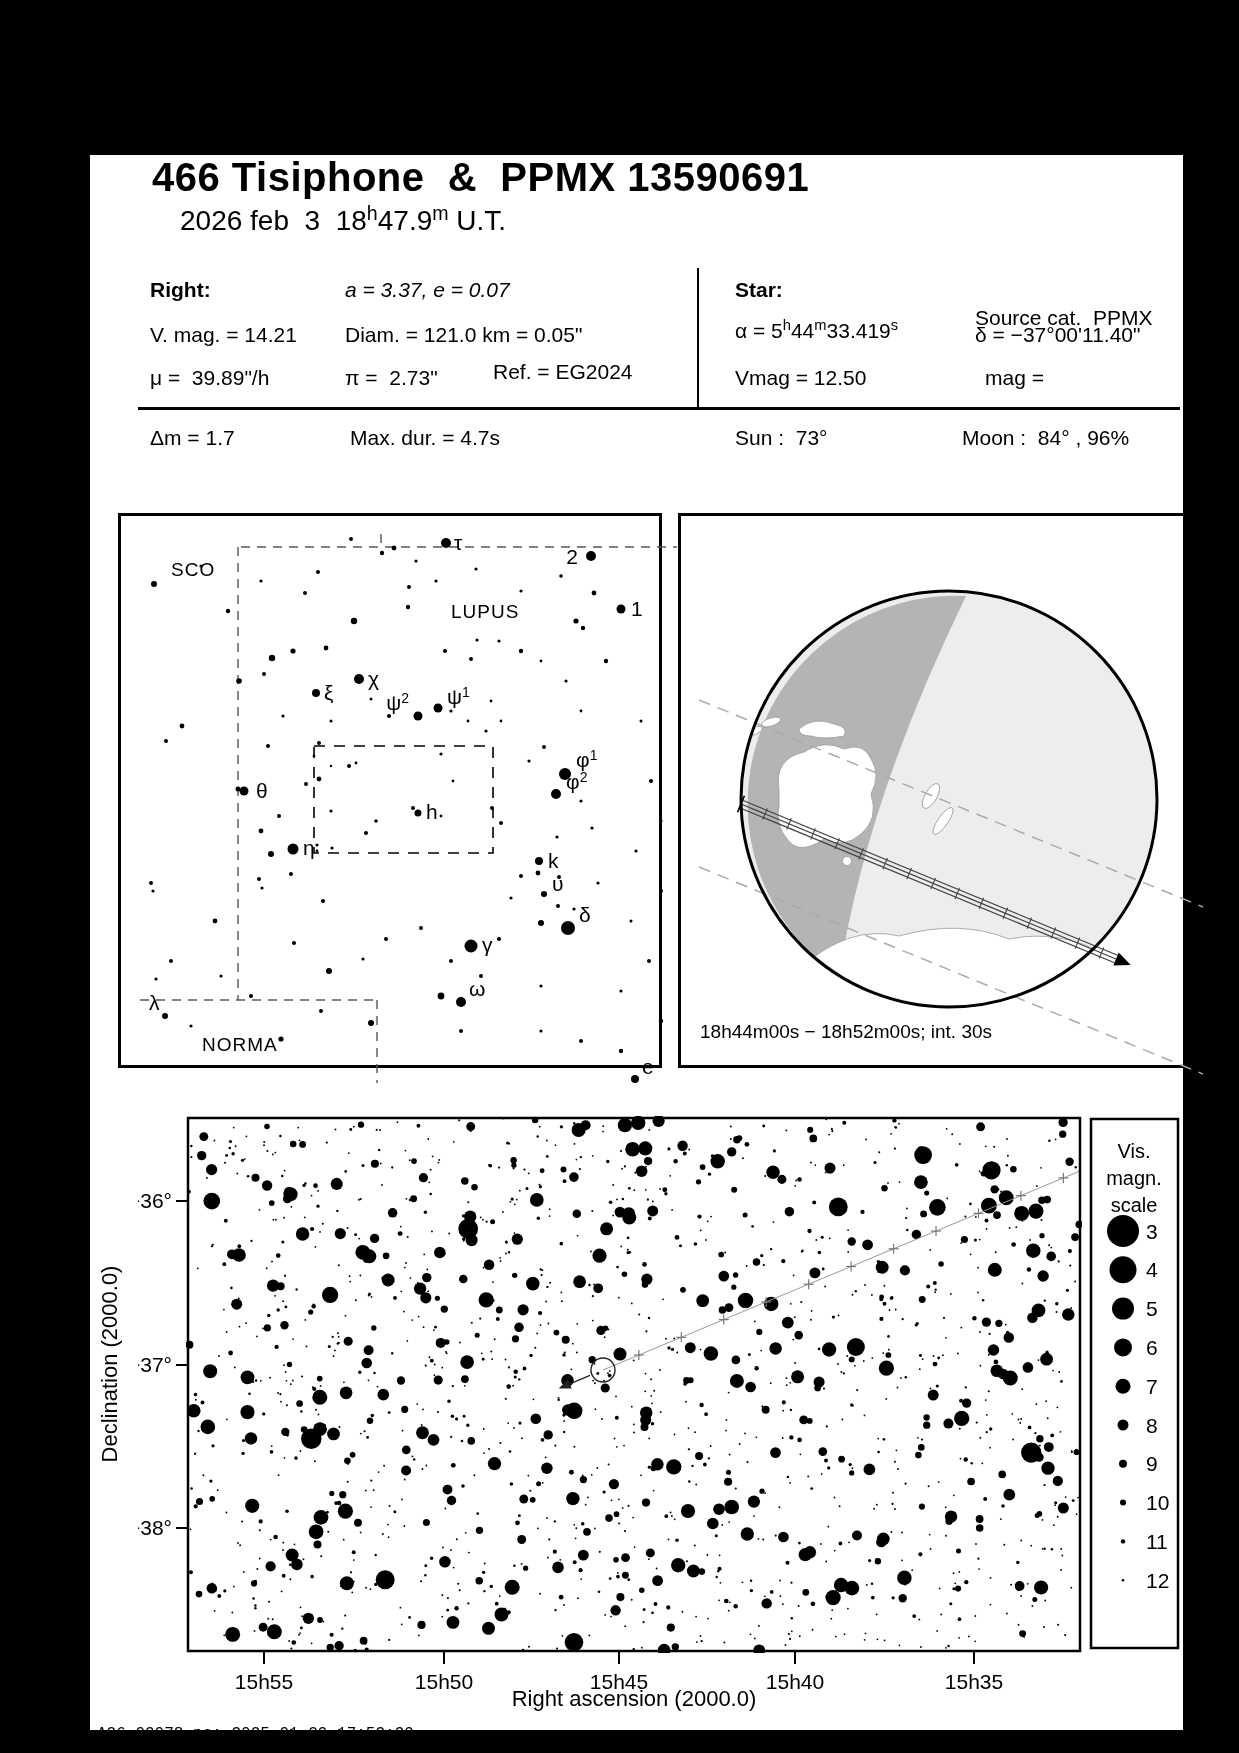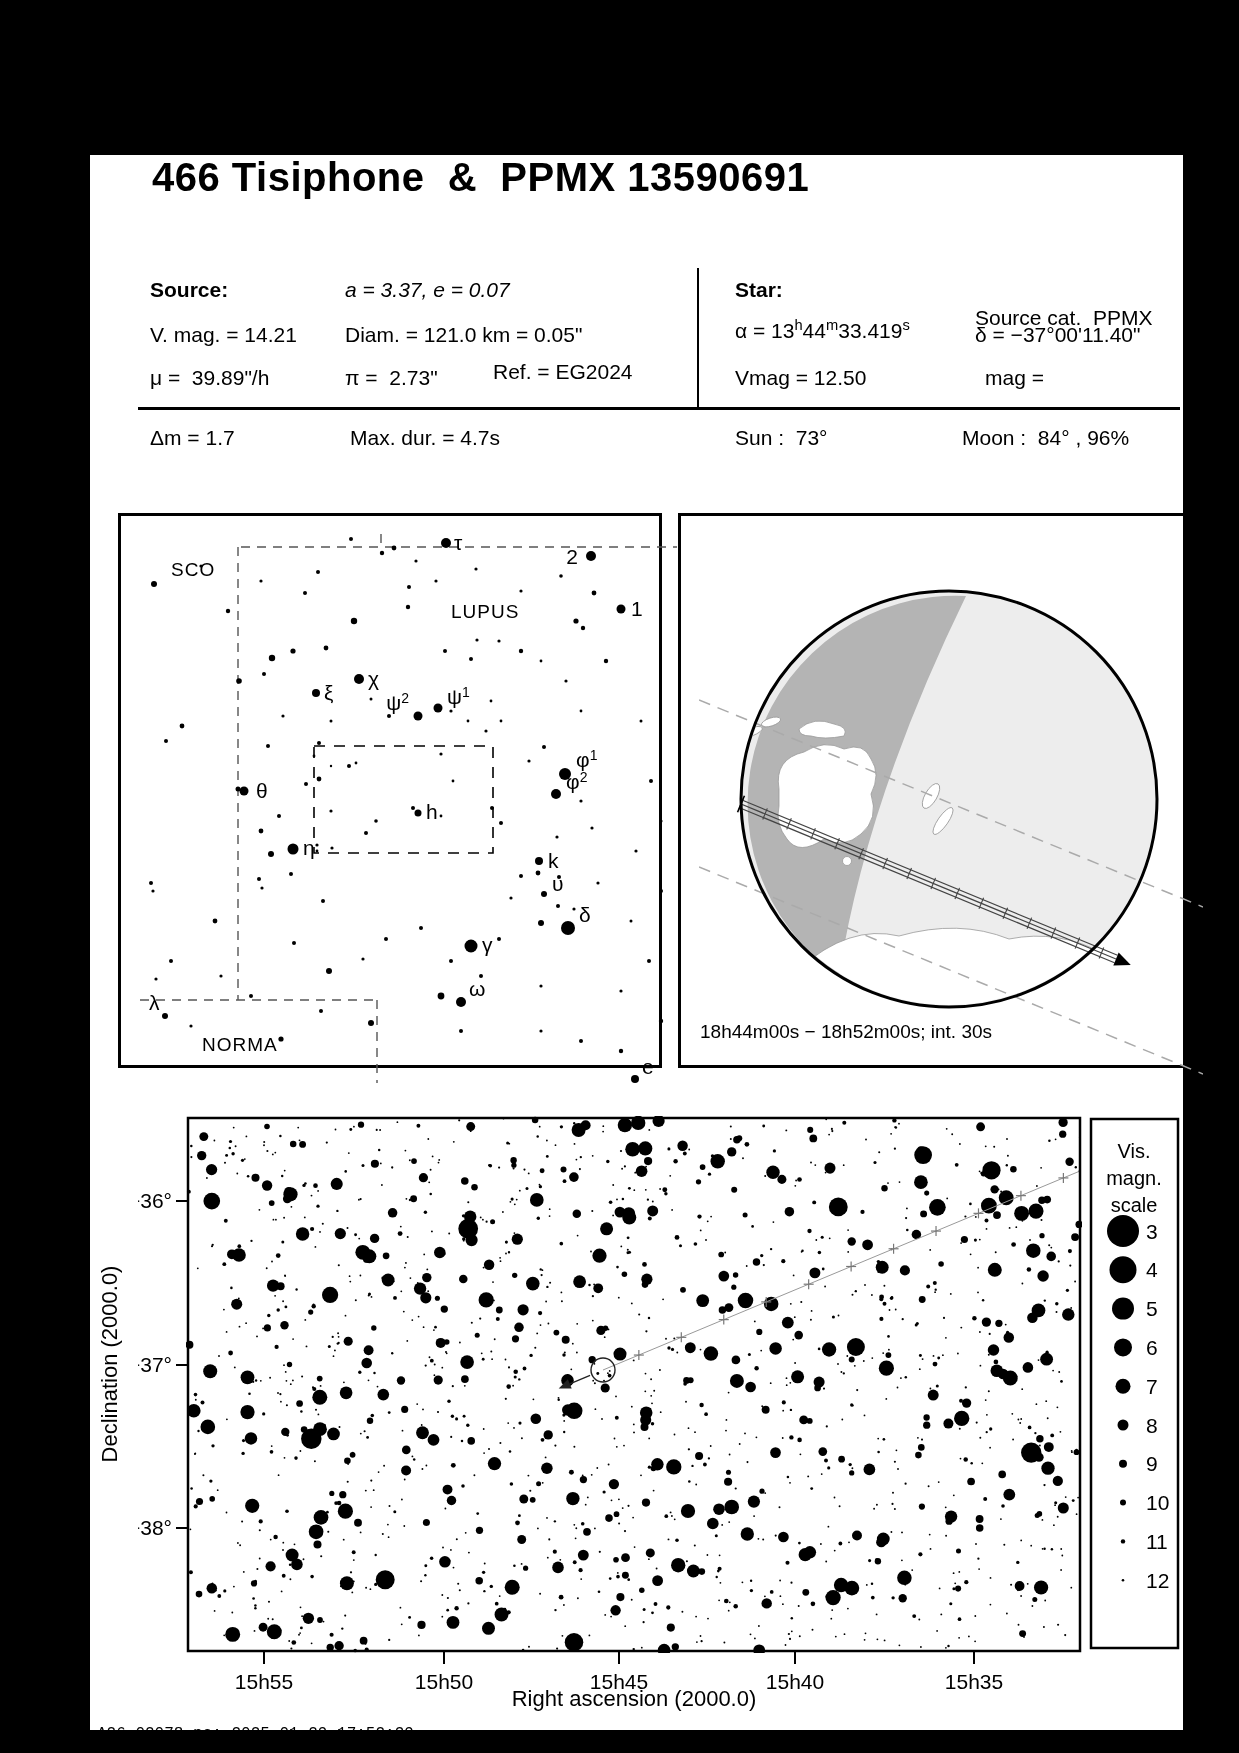--- a/index.html
+++ b/index.html
@@ -26,29 +26,30 @@
   #footer .fc{position:absolute;left:480px;}
   svg text{font-family:"Liberation Sans",sans-serif;}
 </style>
 </head>
 <body>
 
 <div id="paper">
 
   <div class="abs" id="title">466 Tisiphone  &amp;  PPMX 13590691</div>
 
+  <div class="abs" id="subtitle"><span>2026 feb  3  </span><span>18</span><sup>h</sup><span>47.9</span><sup>m</sup><span> U.T.</span></div>
 
-  <div class="abs cell bold" style="left:60px;top:123px;">Source:</div>
+  <div class="abs cell bold" style="left:60px;top:123px;">Right:</div>
   <div class="abs cell" style="left:255px;top:123px;font-style:italic;">a = 3.37, e = 0.07</div>
   <div class="abs cell bold" style="left:645px;top:123px;">Star:</div>
   <div class="abs cell" style="left:885px;top:123px;margin-top:28px;">Source cat.  PPMX</div>
 
   <div class="abs cell" style="left:60px;top:168px;">V. mag. = 14.21</div>
   <div class="abs cell" style="left:255px;top:168px;">Diam. = 121.0 km = 0.05"</div>
-  <div class="abs cell" style="left:645px;top:164px;"><span>α = 13</span><sup>h</sup><span>44</span><sup>m</sup><span>33.419</span><sup>s</sup></div>
+  <div class="abs cell" style="left:645px;top:164px;"><span>α = 5</span><sup>h</sup><span>44</span><sup>m</sup><span>33.419</span><sup>s</sup></div>
   <div class="abs cell" style="left:885px;top:168px;">δ = −37°00'11.40"</div>
 
   <div class="abs cell" style="left:60px;top:211px;">μ =  39.89"/h</div>
   <div class="abs cell" style="left:255px;top:211px;">π =  2.73"</div>
   <div class="abs cell" style="left:403px;top:205px;">Ref. = EG2024</div>
   <div class="abs cell" style="left:645px;top:211px;">Vmag = 12.50</div>
   <div class="abs cell" style="left:895px;top:211px;">mag =</div>
 
   <div class="abs" id="vdivider"></div>
   <div class="abs" id="hrule"></div>

